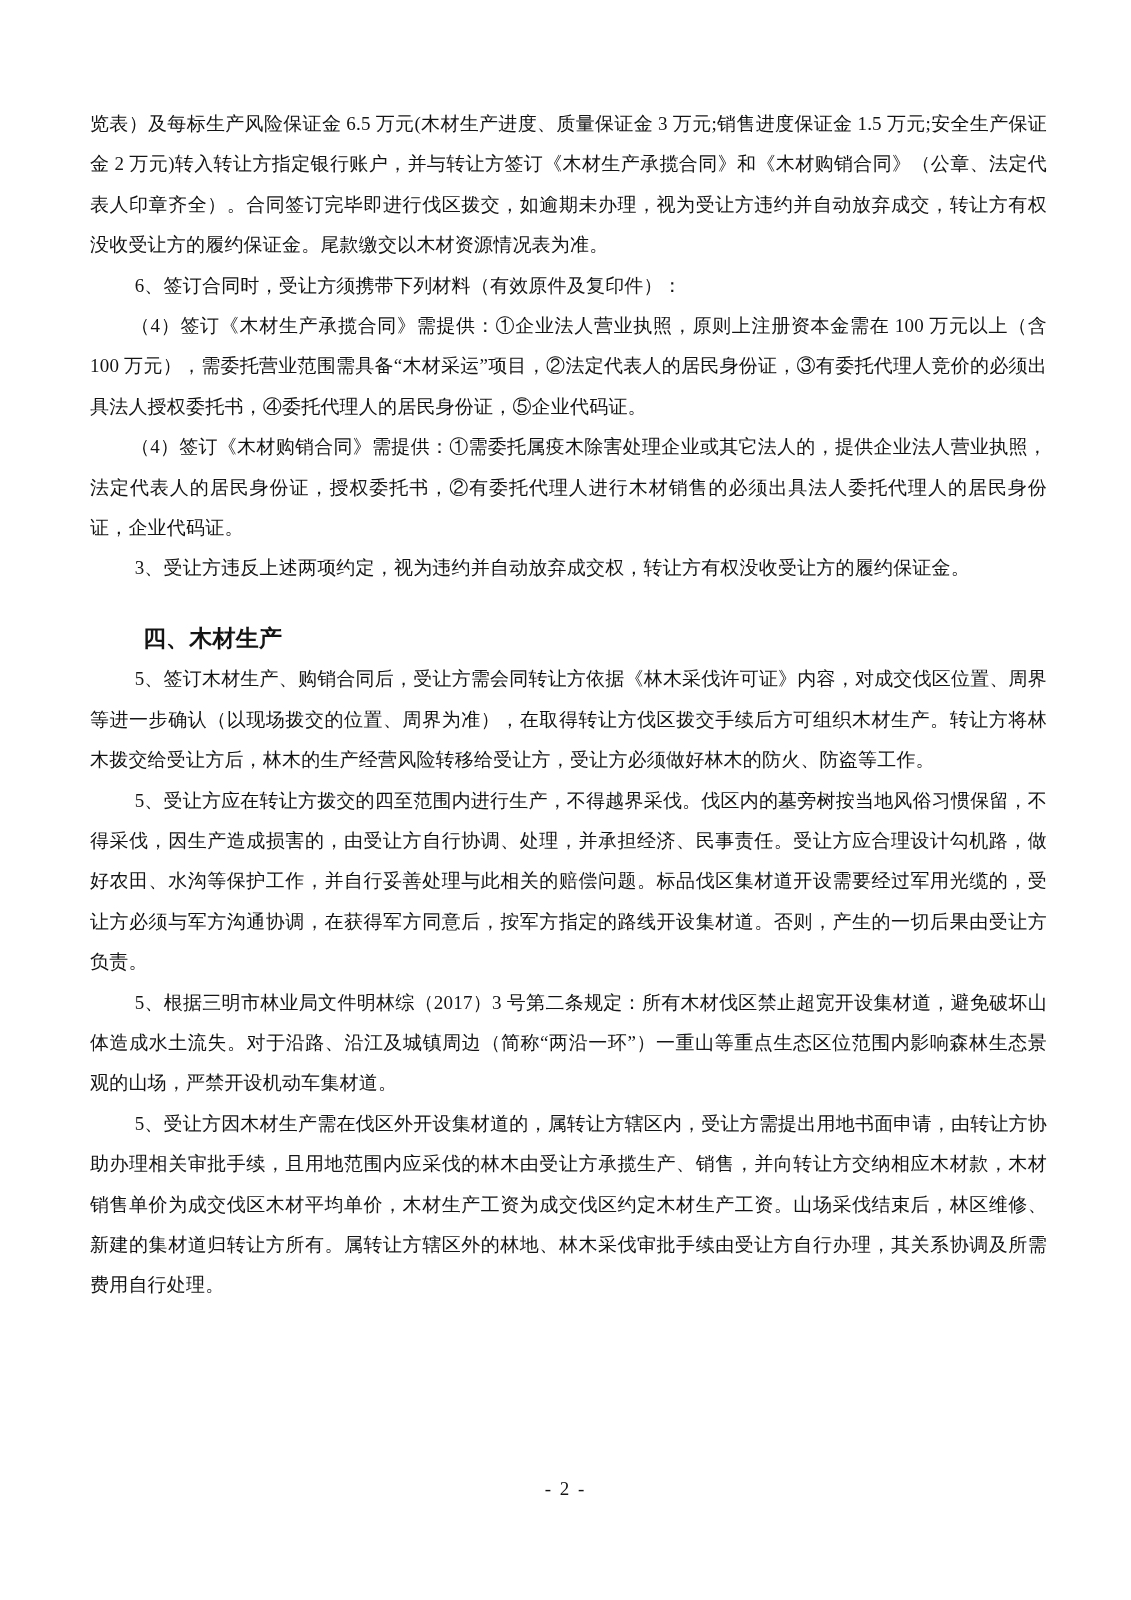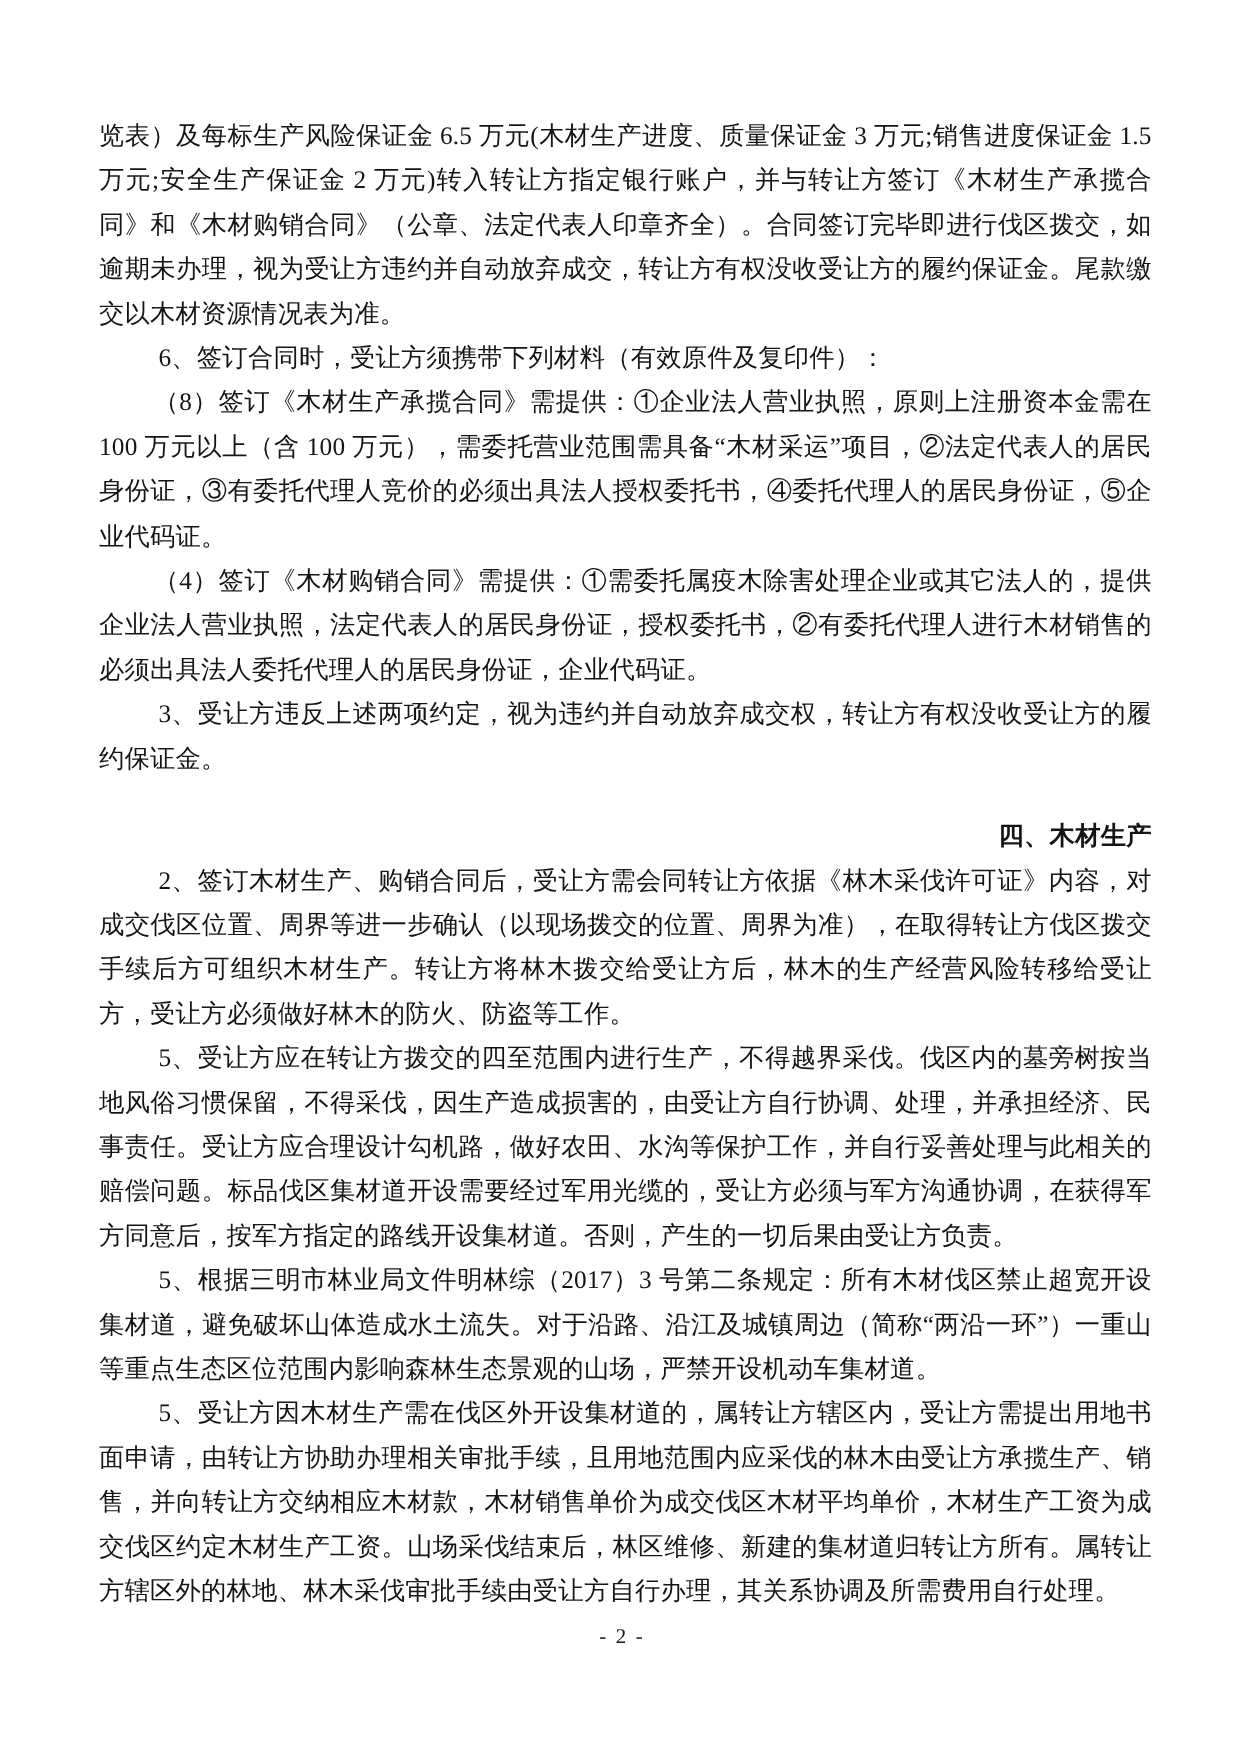--- a/index.html
+++ b/index.html
@@ -22,36 +22,35 @@
     background: #ffffff;
   }
   .content {
     position: absolute;
     left: 90px;
     top: 104px;
     width: 957px;
   }
   p.doc-p {
     margin: 0;
-    font-size: 23px;
+    font-size: 19px;
     line-height: 40.4px;
     text-align: justify;
     letter-spacing: 0.2px;
   }
   .ind-none  { text-indent: 0; }
   .ind-num   { text-indent: 2.35em; }
   .ind-paren { text-indent: 2.15em; }
   h2.section-heading {
     margin: 30px 0 0 0;
     font-size: 23px;
     line-height: 40.4px;
     font-weight: bold;
     text-indent: 2.3em;
     letter-spacing: 0.2px;
-    text-align: right;
   }
   .footer {
     position: absolute;
     left: 0;
     top: 1478px;
     width: 1131px;
     text-align: center;
     font-size: 19px;
     letter-spacing: 2px;
     color: #141414;
@@ -61,29 +60,29 @@
 <body>
 
 <div class="page">
 
   <div class="content">
 
     <p class="doc-p ind-none">览表）及每标生产风险保证金 6.5 万元(木材生产进度、质量保证金 3 万元;销售进度保证金 1.5 万元;安全生产保证金 2 万元)转入转让方指定银行账户，并与转让方签订《木材生产承揽合同》和《木材购销合同》（公章、法定代表人印章齐全）。合同签订完毕即进行伐区拨交，如逾期未办理，视为受让方违约并自动放弃成交，转让方有权没收受让方的履约保证金。尾款缴交以木材资源情况表为准。</p>
 
     <p class="doc-p ind-num">6、签订合同时，受让方须携带下列材料（有效原件及复印件）：</p>
 
-    <p class="doc-p ind-paren">（8）签订《木材生产承揽合同》需提供：①企业法人营业执照，原则上注册资本金需在 100 万元以上（含 100 万元），需委托营业范围需具备“木材采运”项目，②法定代表人的居民身份证，③有委托代理人竞价的必须出具法人授权委托书，④委托代理人的居民身份证，⑤企业代码证。</p>
+    <p class="doc-p ind-paren">（4）签订《木材生产承揽合同》需提供：①企业法人营业执照，原则上注册资本金需在 100 万元以上（含 100 万元），需委托营业范围需具备“木材采运”项目，②法定代表人的居民身份证，③有委托代理人竞价的必须出具法人授权委托书，④委托代理人的居民身份证，⑤企业代码证。</p>
 
     <p class="doc-p ind-paren">（4）签订《木材购销合同》需提供：①需委托属疫木除害处理企业或其它法人的，提供企业法人营业执照，法定代表人的居民身份证，授权委托书，②有委托代理人进行木材销售的必须出具法人委托代理人的居民身份证，企业代码证。</p>
 
     <p class="doc-p ind-num">3、受让方违反上述两项约定，视为违约并自动放弃成交权，转让方有权没收受让方的履约保证金。</p>
 
     <h2 class="section-heading">四、木材生产</h2>
 
-    <p class="doc-p ind-num">2、签订木材生产、购销合同后，受让方需会同转让方依据《林木采伐许可证》内容，对成交伐区位置、周界等进一步确认（以现场拨交的位置、周界为准），在取得转让方伐区拨交手续后方可组织木材生产。转让方将林木拨交给受让方后，林木的生产经营风险转移给受让方，受让方必须做好林木的防火、防盗等工作。</p>
+    <p class="doc-p ind-num">5、签订木材生产、购销合同后，受让方需会同转让方依据《林木采伐许可证》内容，对成交伐区位置、周界等进一步确认（以现场拨交的位置、周界为准），在取得转让方伐区拨交手续后方可组织木材生产。转让方将林木拨交给受让方后，林木的生产经营风险转移给受让方，受让方必须做好林木的防火、防盗等工作。</p>
 
     <p class="doc-p ind-num">5、受让方应在转让方拨交的四至范围内进行生产，不得越界采伐。伐区内的墓旁树按当地风俗习惯保留，不得采伐，因生产造成损害的，由受让方自行协调、处理，并承担经济、民事责任。受让方应合理设计勾机路，做好农田、水沟等保护工作，并自行妥善处理与此相关的赔偿问题。标品伐区集材道开设需要经过军用光缆的，受让方必须与军方沟通协调，在获得军方同意后，按军方指定的路线开设集材道。否则，产生的一切后果由受让方负责。</p>
 
     <p class="doc-p ind-num">5、根据三明市林业局文件明林综（2017）3 号第二条规定：所有木材伐区禁止超宽开设集材道，避免破坏山体造成水土流失。对于沿路、沿江及城镇周边（简称“两沿一环”）一重山等重点生态区位范围内影响森林生态景观的山场，严禁开设机动车集材道。</p>
 
     <p class="doc-p ind-num">5、受让方因木材生产需在伐区外开设集材道的，属转让方辖区内，受让方需提出用地书面申请，由转让方协助办理相关审批手续，且用地范围内应采伐的林木由受让方承揽生产、销售，并向转让方交纳相应木材款，木材销售单价为成交伐区木材平均单价，木材生产工资为成交伐区约定木材生产工资。山场采伐结束后，林区维修、新建的集材道归转让方所有。属转让方辖区外的林地、林木采伐审批手续由受让方自行办理，其关系协调及所需费用自行处理。</p>
 
   </div>
 
   <div class="footer">- 2 -</div>

